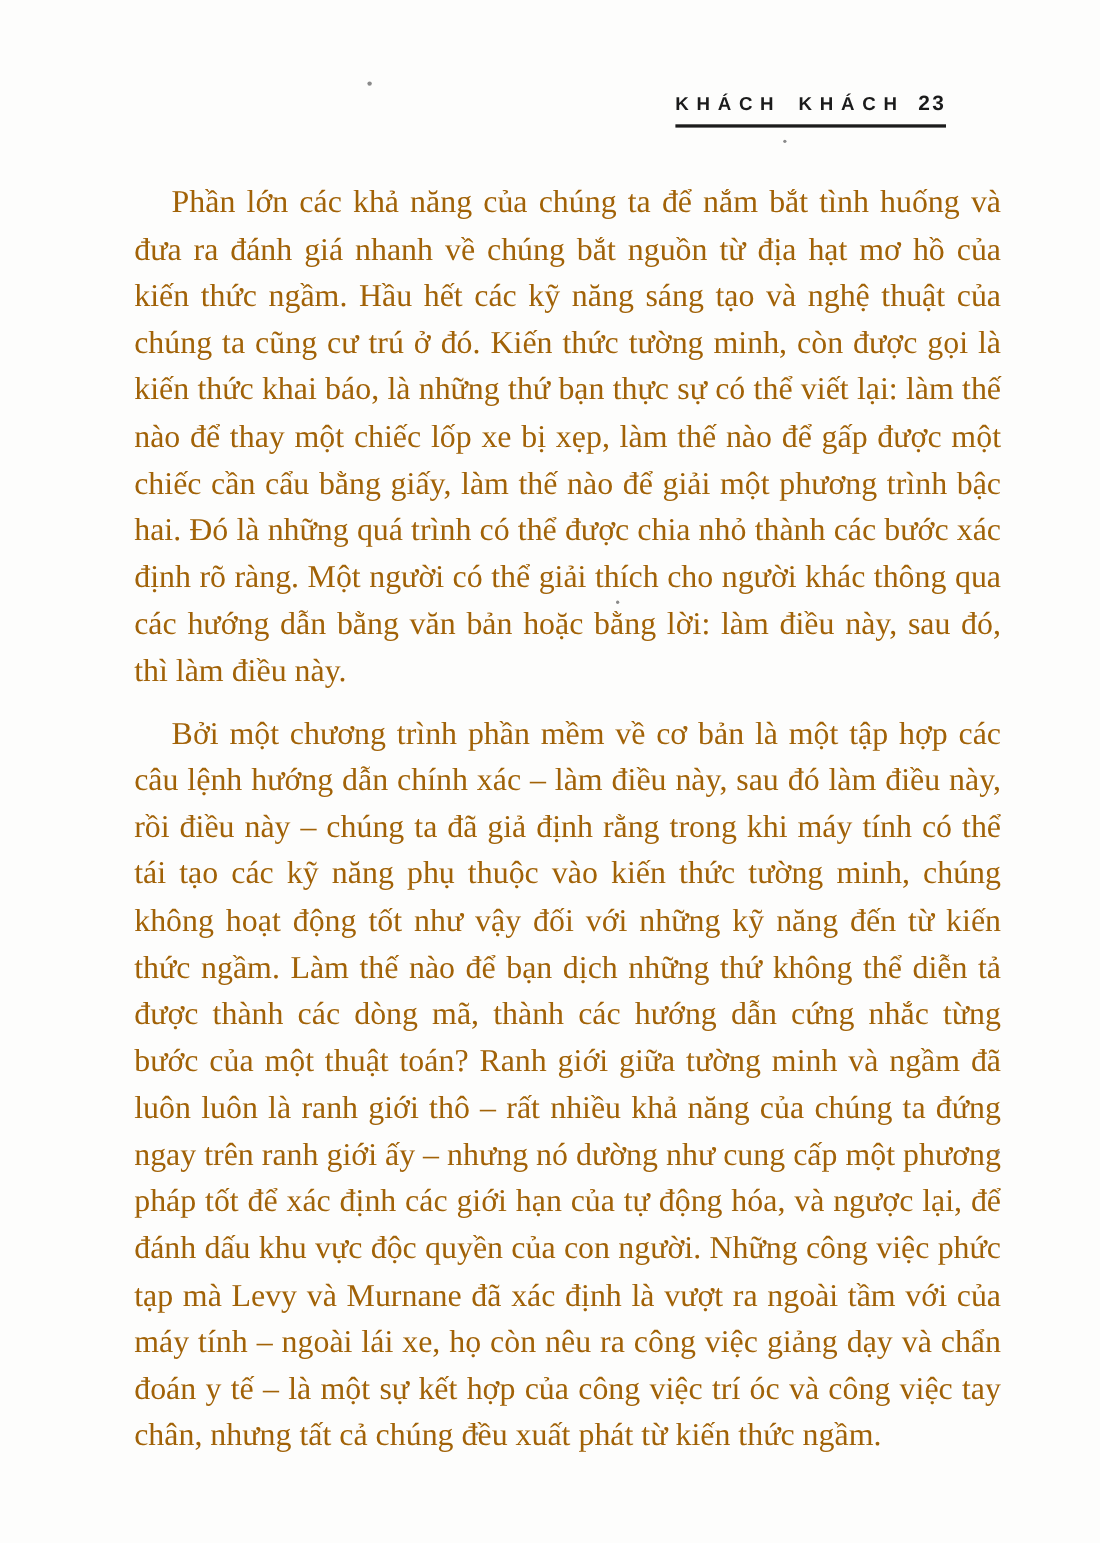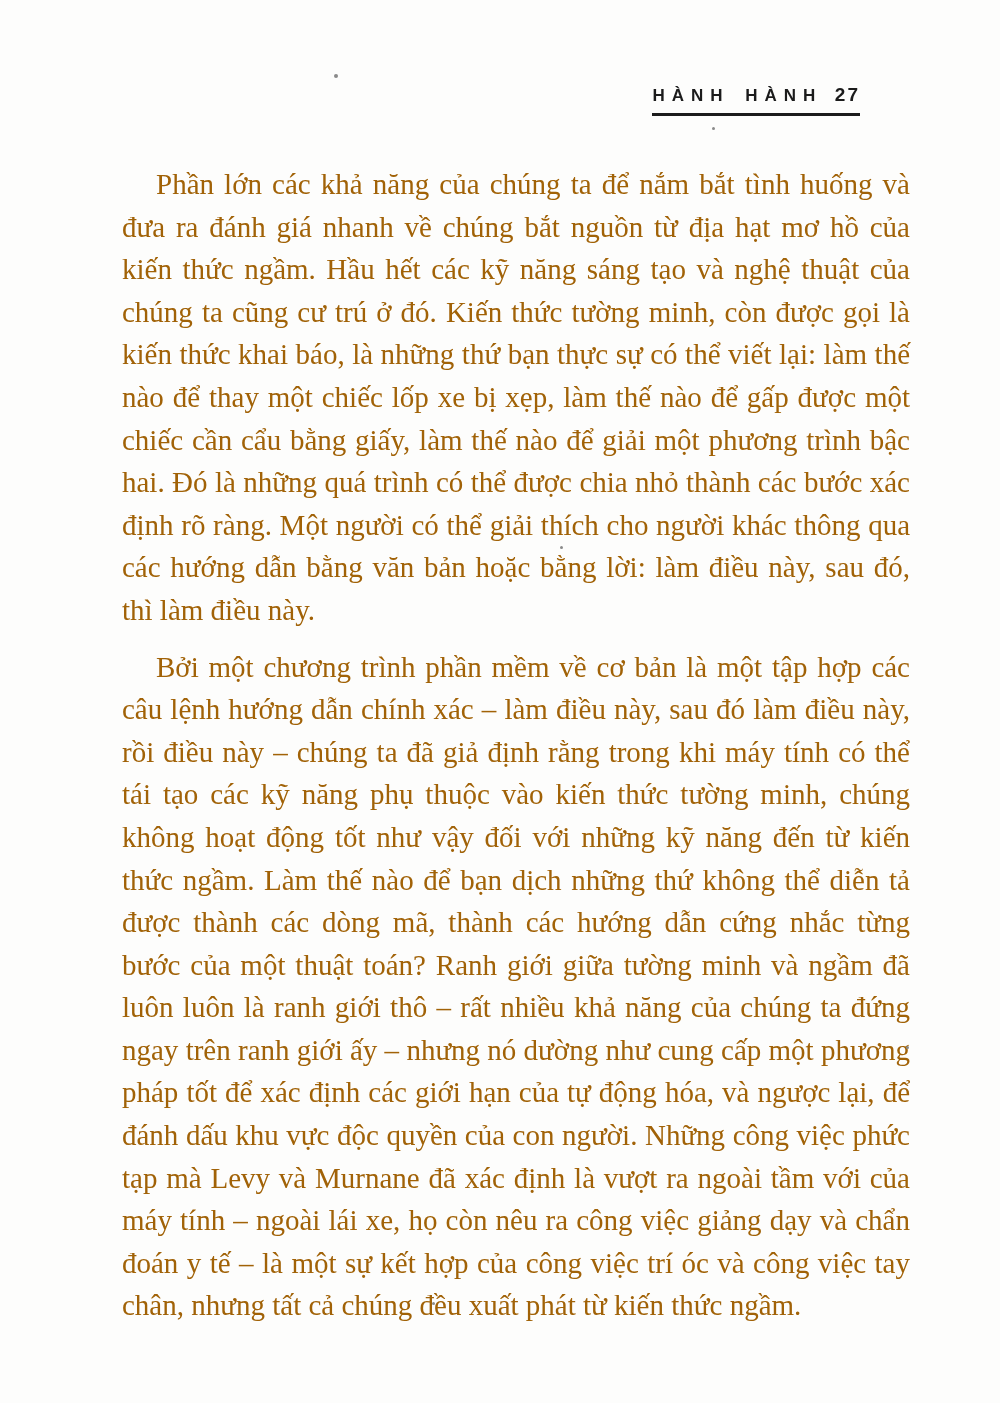--- a/index.html
+++ b/index.html
@@ -66,22 +66,22 @@
   .speck.s3 { left: 560px; top: 546px; width: 3px; height: 3px; }
   .speck.s4 { left: 906px; top: 1046px; width: 3px; height: 3px; }
   .speck.s5 { left: 432px; top: 1302px; width: 3px; height: 3px; }
 </style>
 </head>
 <body>
 
 <div class="page">
 
   <div class="running-head">
-    <span class="head-title">HÀNH HÀNH</span>
-    <span class="head-pagenum">27</span>
+    <span class="head-title">KHÁCH KHÁCH</span>
+    <span class="head-pagenum">23</span>
   </div>
 
   <div class="body-text">
     <p>Phần lớn các khả năng của chúng ta để nắm bắt tình huống và đưa ra đánh giá nhanh về chúng bắt nguồn từ địa hạt mơ hồ của kiến thức ngầm. Hầu hết các kỹ năng sáng tạo và nghệ thuật của chúng ta cũng cư trú ở đó. Kiến thức tường minh, còn được gọi là kiến thức khai báo, là những thứ bạn thực sự có thể viết lại: làm thế nào để thay một chiếc lốp xe bị xẹp, làm thế nào để gấp được một chiếc cần cẩu bằng giấy, làm thế nào để giải một phương trình bậc hai. Đó là những quá trình có thể được chia nhỏ thành các bước xác định rõ ràng. Một người có thể giải thích cho người khác thông qua các hướng dẫn bằng văn bản hoặc bằng lời: làm điều này, sau đó, thì làm điều này.</p>
     <p>Bởi một chương trình phần mềm về cơ bản là một tập hợp các câu lệnh hướng dẫn chính xác – làm điều này, sau đó làm điều này, rồi điều này – chúng ta đã giả định rằng trong khi máy tính có thể tái tạo các kỹ năng phụ thuộc vào kiến thức tường minh, chúng không hoạt động tốt như vậy đối với những kỹ năng đến từ kiến thức ngầm. Làm thế nào để bạn dịch những thứ không thể diễn tả được thành các dòng mã, thành các hướng dẫn cứng nhắc từng bước của một thuật toán? Ranh giới giữa tường minh và ngầm đã luôn luôn là ranh giới thô – rất nhiều khả năng của chúng ta đứng ngay trên ranh giới ấy – nhưng nó dường như cung cấp một phương pháp tốt để xác định các giới hạn của tự động hóa, và ngược lại, để đánh dấu khu vực độc quyền của con người. Những công việc phức tạp mà Levy và Murnane đã xác định là vượt ra ngoài tầm với của máy tính – ngoài lái xe, họ còn nêu ra công việc giảng dạy và chẩn đoán y tế – là một sự kết hợp của công việc trí óc và công việc tay chân, nhưng tất cả chúng đều xuất phát từ kiến thức ngầm.</p>
   </div>
 
   <span class="speck s1"></span>
   <span class="speck s2"></span>
   <span class="speck s3"></span>

